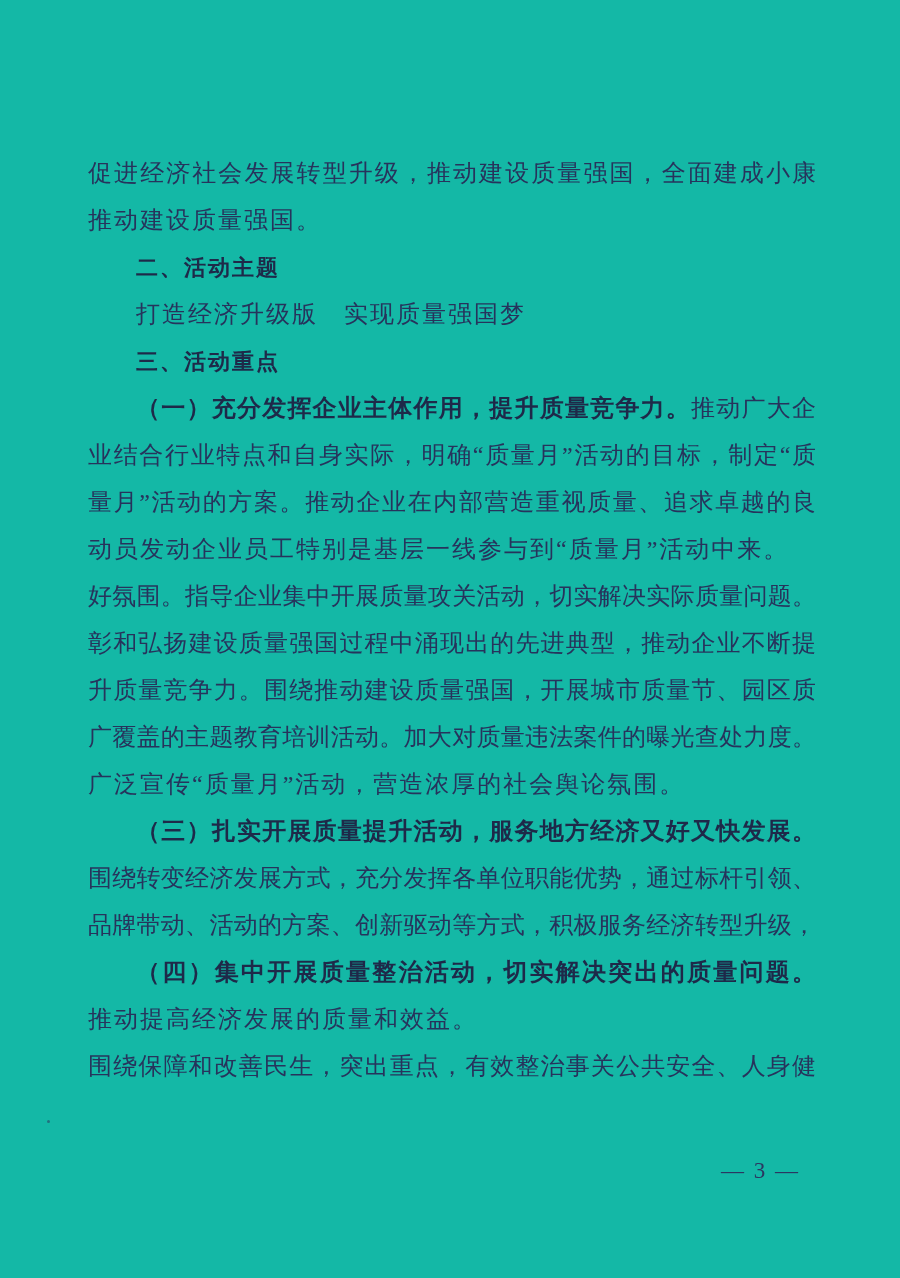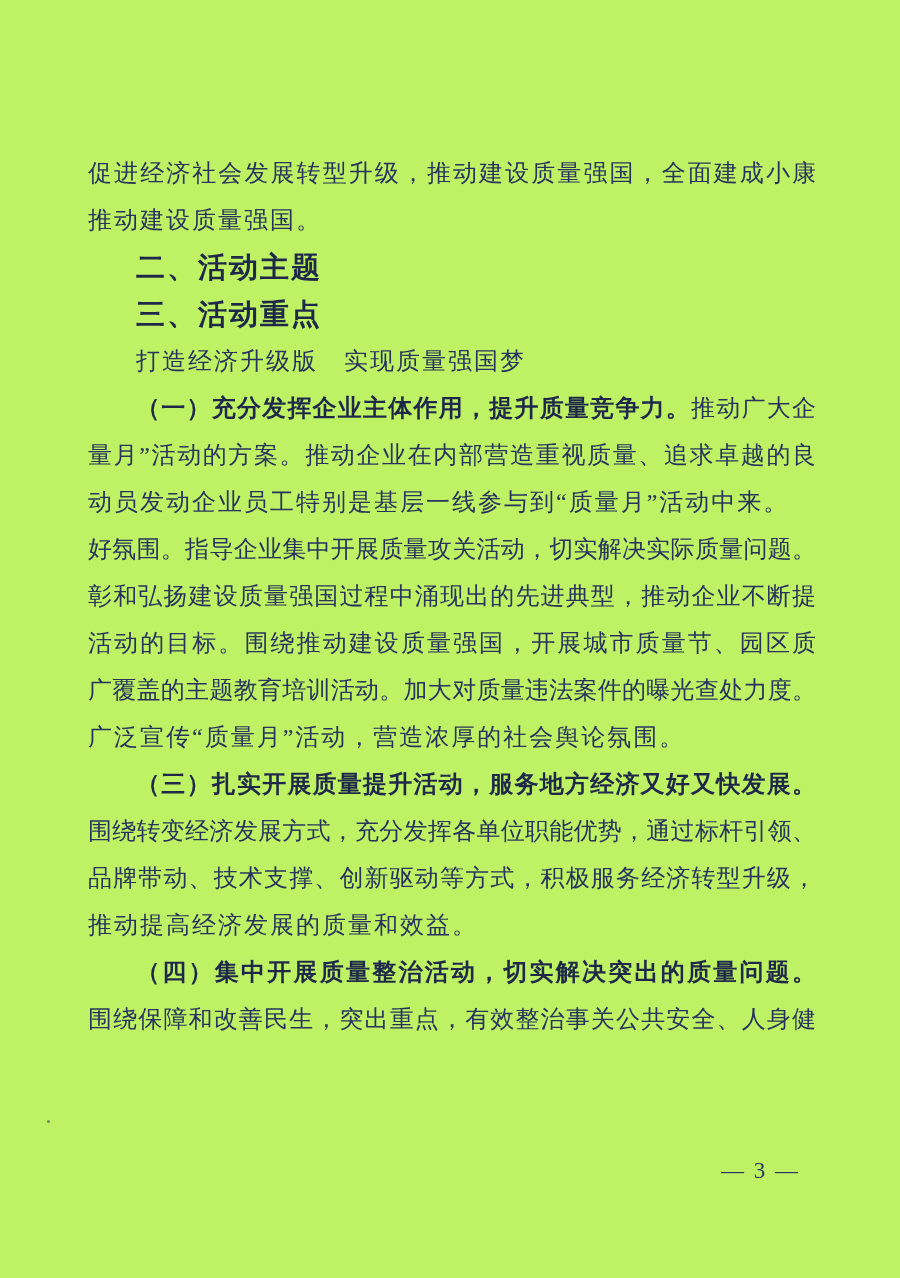--- a/index.html
+++ b/index.html
@@ -7,21 +7,21 @@
     padding: 0;
     width: 900px;
     height: 1278px;
     background: #ffffff;
     overflow: hidden;
   }
   .page {
     position: relative;
     width: 900px;
     height: 1278px;
-    background: #bef264;
+    background: #14b8a6;
     font-family: "Liberation Serif", "DejaVu Serif", serif;
     color: #27335c;
   }
   .doc-body {
     position: absolute;
     left: 88px;
     top: 150px;
     width: 728px;
   }
   .line {
@@ -41,21 +41,21 @@
   .line.indent {
     text-indent: 48px;
   }
   .line .b {
     font-weight: 700;
     color: #1e2949;
   }
   .line.heading {
     font-family: Liberation Sans, sans-serif;
     font-weight: 700;
-    font-size: 29px;
+    font-size: 22px;
     color: #1c2747;
   }
   .page-number {
     position: absolute;
     top: 1156px;
     right: 100px;
     font-size: 23px;
     letter-spacing: 2px;
     line-height: 30px;
     color: #2b3761;
@@ -72,32 +72,33 @@
   }
 </style>
 </head>
 <body>
 
 <div class="page">
   <div class="doc-body">
       <div class="line justify"><span>促进经济社会发展转型升级，推动建设质量强国，全面建成小康</span></div>
       <div class="line"><span>推动建设质量强国。</span></div>
       <div class="line indent heading"><span class="b">二、活动主题</span></div>
+      <div class="line indent"><span>打造经济升级版　实现质量强国梦</span></div>
       <div class="line indent heading"><span class="b">三、活动重点</span></div>
-      <div class="line indent"><span>打造经济升级版　实现质量强国梦</span></div>
       <div class="line indent justify"><span class="b">（一）充分发挥企业主体作用，提升质量竞争力。</span><span>推动广大企</span></div>
+      <div class="line justify"><span>业结合行业特点和自身实际，明确“质量月”活动的目标，制定“质</span></div>
       <div class="line justify"><span>量月”活动的方案。推动企业在内部营造重视质量、追求卓越的良</span></div>
       <div class="line"><span>动员发动企业员工特别是基层一线参与到“质量月”活动中来。</span></div>
       <div class="line justify"><span>好氛围。指导企业集中开展质量攻关活动，切实解决实际质量问题。</span></div>
       <div class="line justify"><span>彰和弘扬建设质量强国过程中涌现出的先进典型，推动企业不断提</span></div>
-      <div class="line justify"><span>活动的目标。围绕推动建设质量强国，开展城市质量节、园区质</span></div>
+      <div class="line justify"><span>升质量竞争力。围绕推动建设质量强国，开展城市质量节、园区质</span></div>
       <div class="line justify"><span>广覆盖的主题教育培训活动。加大对质量违法案件的曝光查处力度。</span></div>
       <div class="line"><span>广泛宣传“质量月”活动，营造浓厚的社会舆论氛围。</span></div>
       <div class="line indent justify"><span class="b">（三）扎实开展质量提升活动，服务地方经济又好又快发展。</span></div>
       <div class="line justify"><span>围绕转变经济发展方式，充分发挥各单位职能优势，通过标杆引领、</span></div>
-      <div class="line justify"><span>品牌带动、技术支撑、创新驱动等方式，积极服务经济转型升级，</span></div>
+      <div class="line justify"><span>品牌带动、活动的方案、创新驱动等方式，积极服务经济转型升级，</span></div>
+      <div class="line indent justify"><span class="b">（四）集中开展质量整治活动，切实解决突出的质量问题。</span></div>
       <div class="line"><span>推动提高经济发展的质量和效益。</span></div>
-      <div class="line indent justify"><span class="b">（四）集中开展质量整治活动，切实解决突出的质量问题。</span></div>
       <div class="line justify"><span>围绕保障和改善民生，突出重点，有效整治事关公共安全、人身健</span></div>
     </div>
   <div class="speck"></div>
   <div class="page-number">— 3 —</div>
 </div>
 
 </body></html>

